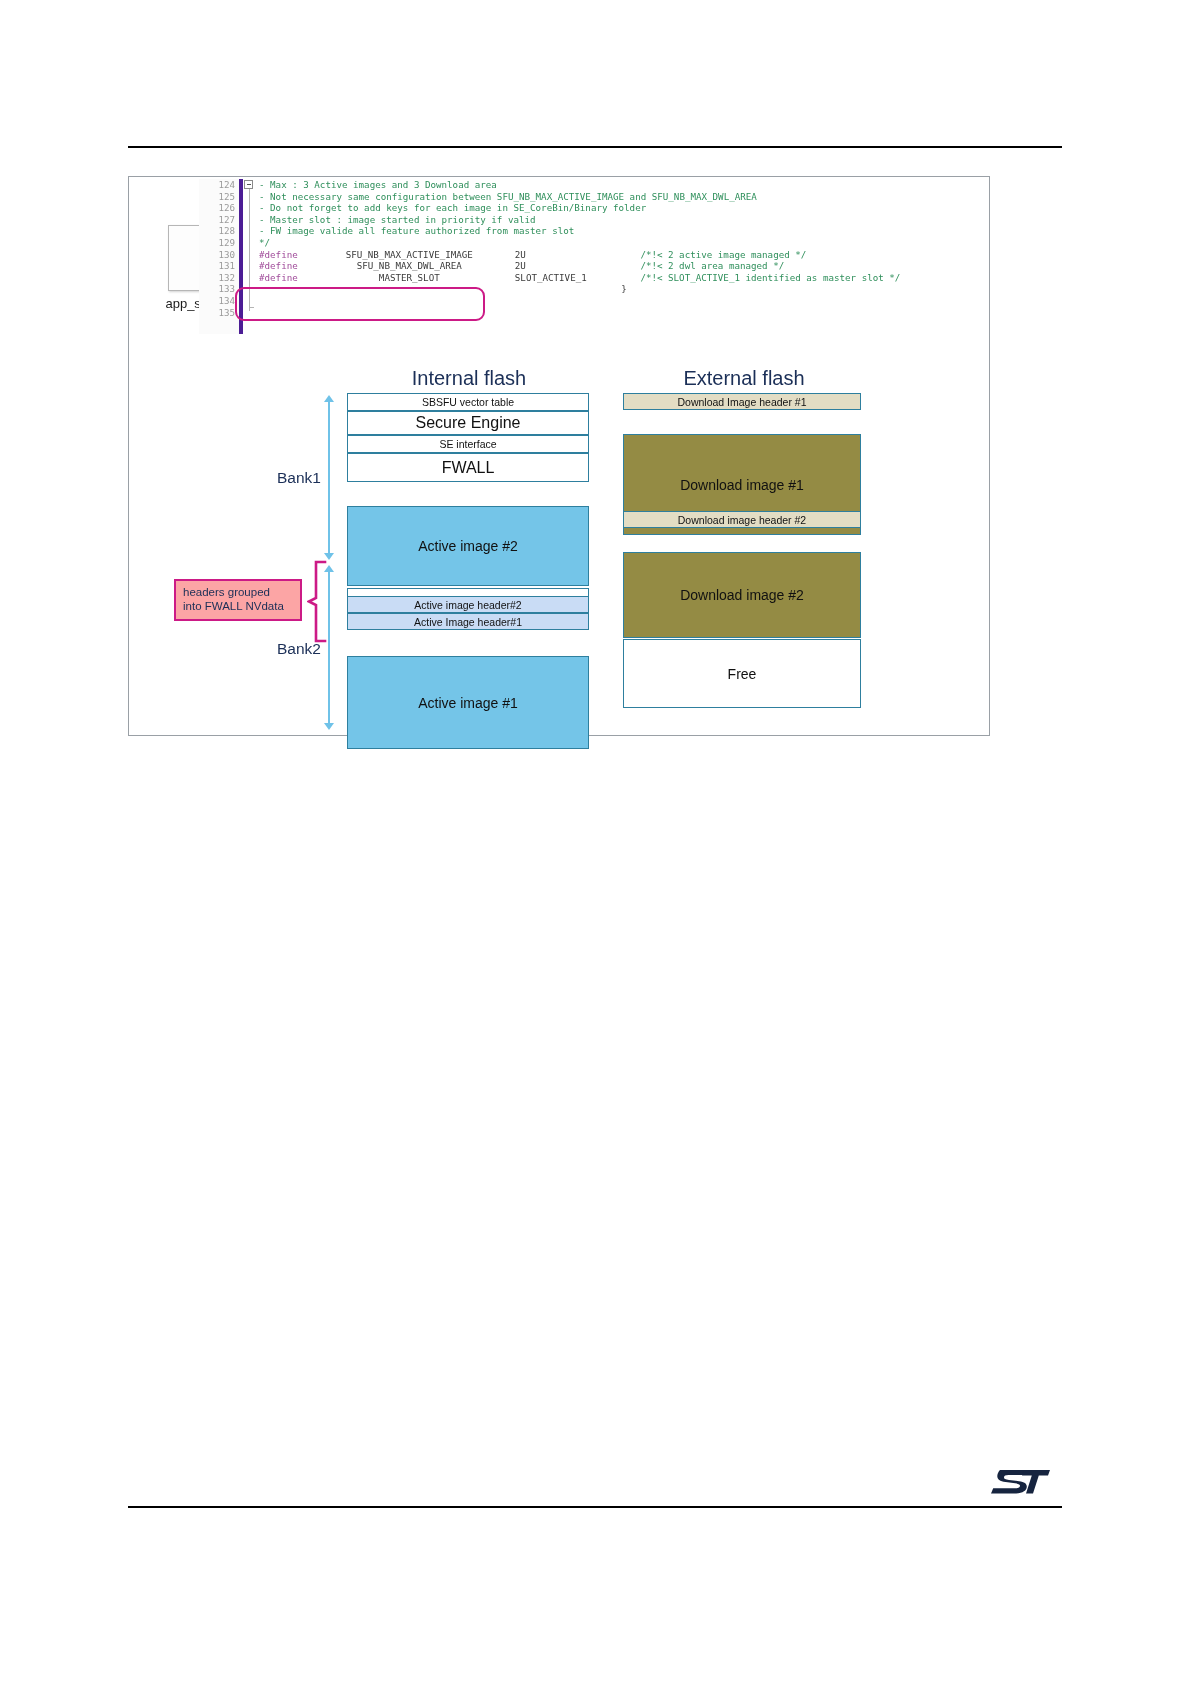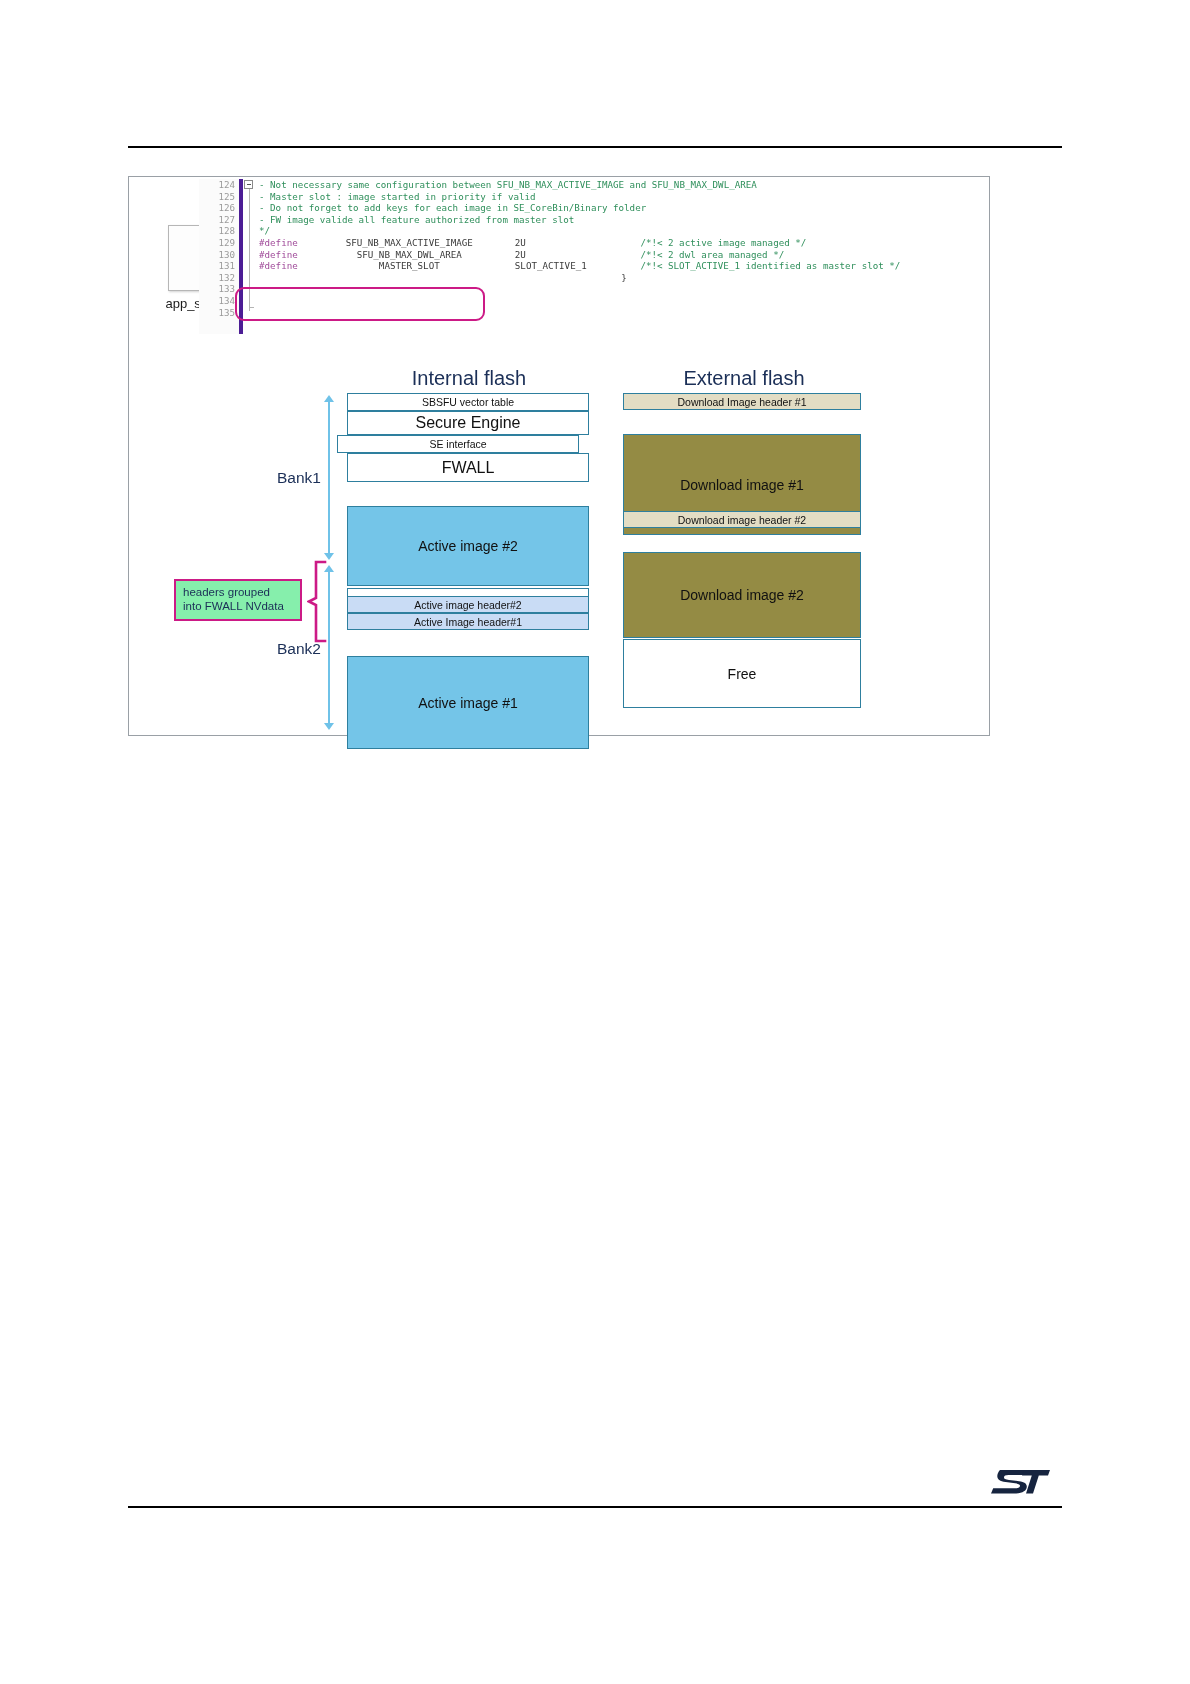--- a/index.html
+++ b/index.html
@@ -222,21 +222,21 @@
   .arrow-down { border-top: 7px solid #6fc2e8; }
 
   
   .callout {
     position: absolute;
     left: 45px;
     top: 402px;
     width: 128px;
     height: 42px;
     border: 2.2px solid #cc1a86;
-    background: #86efac;
+    background: #fca5a5;
     box-sizing: border-box;
     padding: 4px 0 0 7px;
     font-size: 11.5px;
     line-height: 14px;
     color: #1b2f57;
     font-family: "Liberation Sans", sans-serif;
   }
   .brace {
     position: absolute;
     left: 178px;
@@ -287,23 +287,24 @@
       <div class="code-line">135</div>
     </div>
 
     <div class="fold-rail">
       <span class="fold-line"></span>
       <span class="fold-box"></span>
       <span class="fold-foot"></span>
     </div>
 
     <div class="code-body">
+      <div class="code-line cmt">   - Max : 3 Active images and 3 Download area</div>
       <div class="code-line cmt">   - Not necessary same configuration between SFU_NB_MAX_ACTIVE_IMAGE and SFU_NB_MAX_DWL_AREA</div>
+      <div class="code-line cmt">   - Do not forget to add keys for each image in SE_CoreBin/Binary folder</div>
       <div class="code-line cmt">   - Master slot : image started in priority if valid</div>
-      <div class="code-line cmt">   - Do not forget to add keys for each image in SE_CoreBin/Binary folder</div>
       <div class="code-line cmt">   - FW image valide all feature authorized from master slot</div>
       <div class="code-line cmt">*/</div>
 
       <div class="code-line">
         <span class="kw">#define</span>
         <span class="idn" style="display:inline-block;width:200px;margin-left:6px;">SFU_NB_MAX_ACTIVE_IMAGE</span>
         <span class="num" style="display:inline-block;width:120px;">2U</span>
         <span class="cmt">/*!&lt; 2 active image managed */</span>
       </div>
 
@@ -328,21 +329,21 @@
   </div>
 
   <div class="diagram">
 
     <div class="col-title" id="int-title">Internal flash</div>
     <div class="col-title" id="ext-title">External flash</div>
 
     <div class="mem-col">
       <div class="blk white sm" style="left:218px; top:216px; width:242px; height:18px;">SBSFU vector table</div>
       <div class="blk white lg" style="left:218px; top:234px; width:242px; height:24px;">Secure Engine</div>
-      <div class="blk white sm" style="left:208px; top:258px; width:242px; height:18px;">SE interface</div>
+      <div class="blk white sm" style="left:218px; top:258px; width:242px; height:18px;">SE interface</div>
       <div class="blk white lg" style="left:218px; top:276px; width:242px; height:29px;">FWALL</div>
       <div class="blk blue md" style="left:218px; top:305px; width:242px; height:80px;">Active image #2</div>
       <div class="blk white md" style="left:218px; top:387px; width:242px; height:30px;">Firewall overlapping constraint</div>
       <div class="blk lightblue sm" style="left:218px; top:419px; width:242px; height:17px;">Active  image header#2</div>
       <div class="blk lightblue sm" style="left:218px; top:436px; width:242px; height:17px;">Active  Image header#1</div>
       <div class="blk blue md" style="left:218px; top:455px; width:242px; height:93px;">Active image #1</div>
     </div>
 
     <div class="mem-col">
       <div class="blk tan sm" style="left:494px; top:216px; width:238px; height:17px;">Download Image header #1</div>

